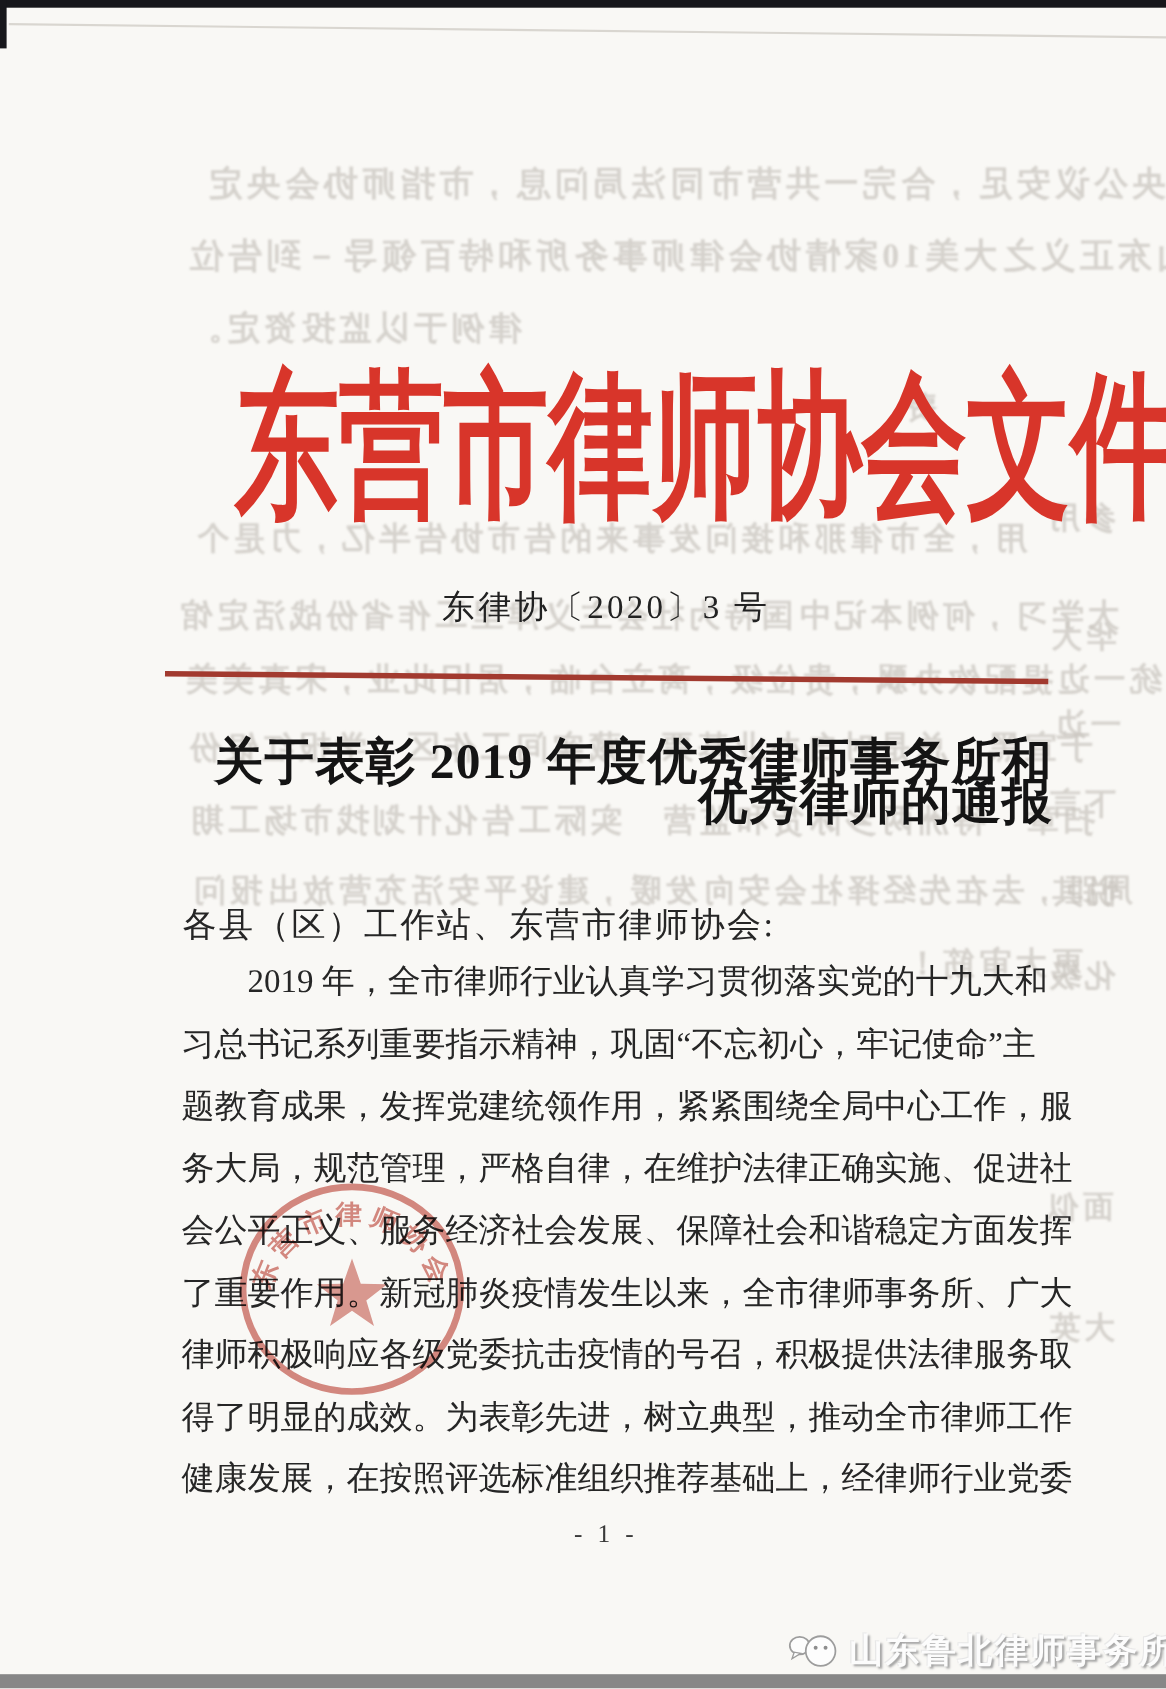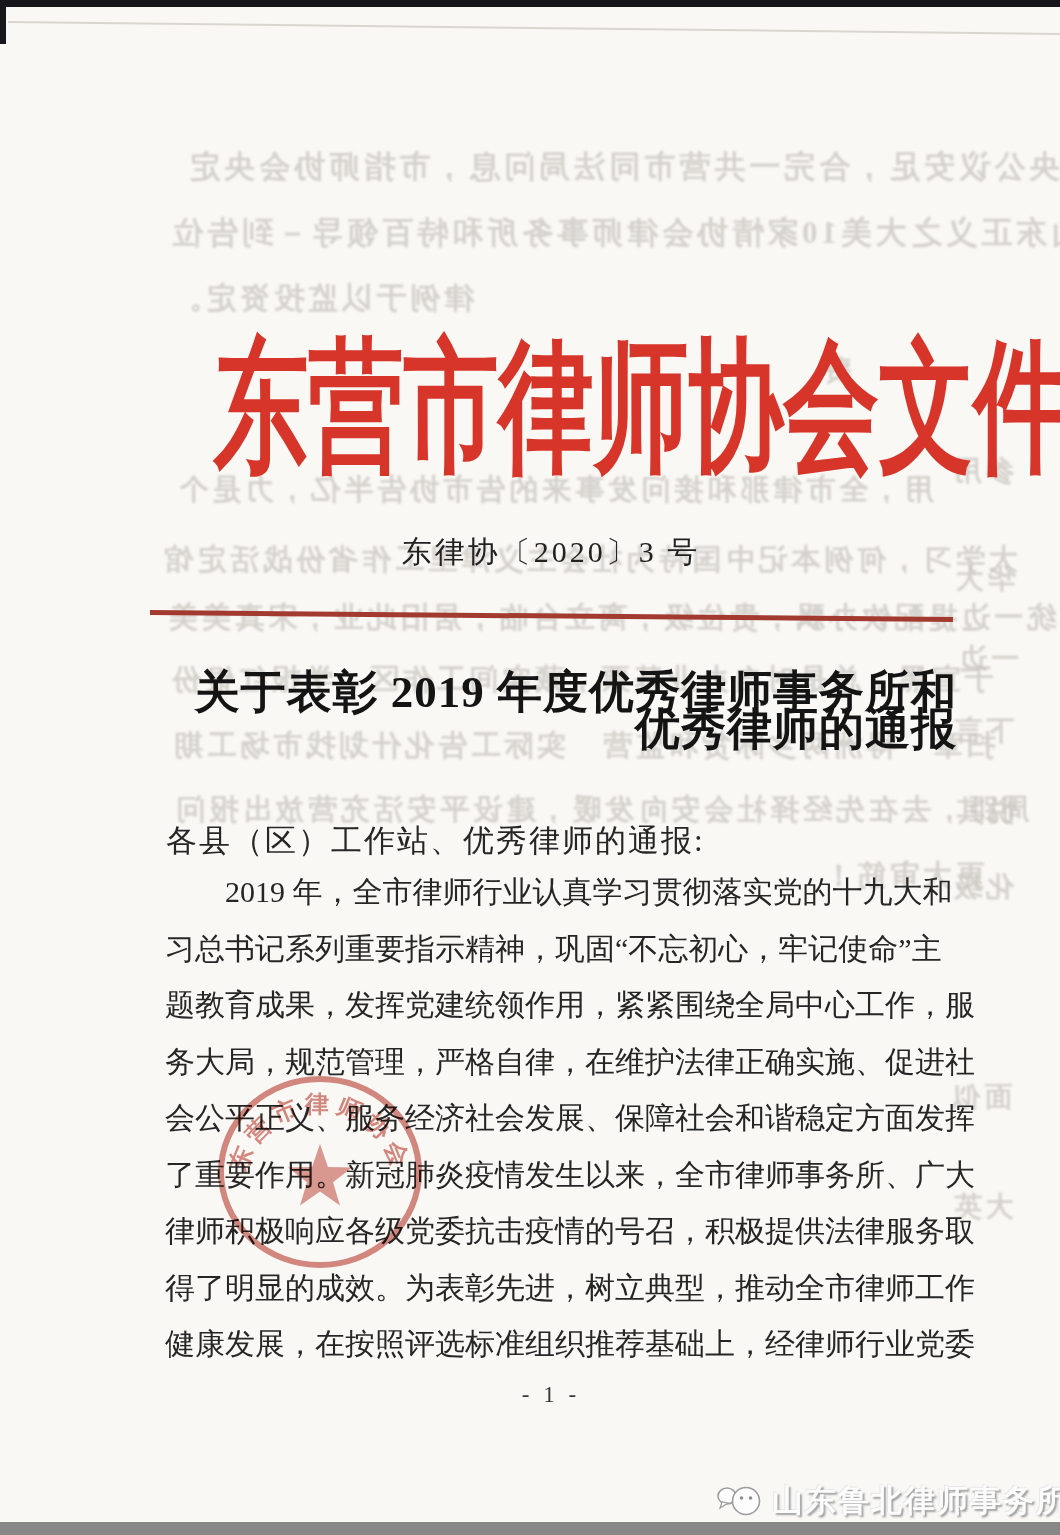--- a/index.html
+++ b/index.html
@@ -150,21 +150,21 @@
 
 <div class="org-title">东营市律师协会文件</div>
 
 <div class="doc-number">东律协〔2020〕3 号</div>
 
 <div class="red-rule"></div>
 
 <div class="doc-heading" id="heading1">关于表彰 2019 年度优秀律师事务所和</div>
 <div class="doc-heading" id="heading2">优秀律师的通报</div>
 
-<div class="salutation">各县（区）工作站、优秀律师的通报:</div>
+<div class="salutation">各县（区）工作站、东营市律师协会:</div>
 
 <div class="body-block">
     <div class="body-line"><span>　</span><span>　</span><span>2019 </span><span>年</span><span>，</span><span>全</span><span>市</span><span>律</span><span>师</span><span>行</span><span>业</span><span>认</span><span>真</span><span>学</span><span>习</span><span>贯</span><span>彻</span><span>落</span><span>实</span><span>党</span><span>的</span><span>十</span><span>九</span><span>大</span><span>和</span></div>
     <div class="body-line"><span>习</span><span>总</span><span>书</span><span>记</span><span>系</span><span>列</span><span>重</span><span>要</span><span>指</span><span>示</span><span>精</span><span>神</span><span>，</span><span>巩</span><span>固</span><span>“</span><span>不</span><span>忘</span><span>初</span><span>心</span><span>，</span><span>牢</span><span>记</span><span>使</span><span>命</span><span>”</span><span>主</span></div>
     <div class="body-line"><span>题</span><span>教</span><span>育</span><span>成</span><span>果</span><span>，</span><span>发</span><span>挥</span><span>党</span><span>建</span><span>统</span><span>领</span><span>作</span><span>用</span><span>，</span><span>紧</span><span>紧</span><span>围</span><span>绕</span><span>全</span><span>局</span><span>中</span><span>心</span><span>工</span><span>作</span><span>，</span><span>服</span></div>
     <div class="body-line"><span>务</span><span>大</span><span>局</span><span>，</span><span>规</span><span>范</span><span>管</span><span>理</span><span>，</span><span>严</span><span>格</span><span>自</span><span>律</span><span>，</span><span>在</span><span>维</span><span>护</span><span>法</span><span>律</span><span>正</span><span>确</span><span>实</span><span>施</span><span>、</span><span>促</span><span>进</span><span>社</span></div>
     <div class="body-line"><span>会</span><span>公</span><span>平</span><span>正</span><span>义</span><span>、</span><span>服</span><span>务</span><span>经</span><span>济</span><span>社</span><span>会</span><span>发</span><span>展</span><span>、</span><span>保</span><span>障</span><span>社</span><span>会</span><span>和</span><span>谐</span><span>稳</span><span>定</span><span>方</span><span>面</span><span>发</span><span>挥</span></div>
     <div class="body-line"><span>了</span><span>重</span><span>要</span><span>作</span><span>用</span><span>。</span><span>新</span><span>冠</span><span>肺</span><span>炎</span><span>疫</span><span>情</span><span>发</span><span>生</span><span>以</span><span>来</span><span>，</span><span>全</span><span>市</span><span>律</span><span>师</span><span>事</span><span>务</span><span>所</span><span>、</span><span>广</span><span>大</span></div>
     <div class="body-line"><span>律</span><span>师</span><span>积</span><span>极</span><span>响</span><span>应</span><span>各</span><span>级</span><span>党</span><span>委</span><span>抗</span><span>击</span><span>疫</span><span>情</span><span>的</span><span>号</span><span>召</span><span>，</span><span>积</span><span>极</span><span>提</span><span>供</span><span>法</span><span>律</span><span>服</span><span>务</span><span>取</span></div>
     <div class="body-line"><span>得</span><span>了</span><span>明</span><span>显</span><span>的</span><span>成</span><span>效</span><span>。</span><span>为</span><span>表</span><span>彰</span><span>先</span><span>进</span><span>，</span><span>树</span><span>立</span><span>典</span><span>型</span><span>，</span><span>推</span><span>动</span><span>全</span><span>市</span><span>律</span><span>师</span><span>工</span><span>作</span></div>

